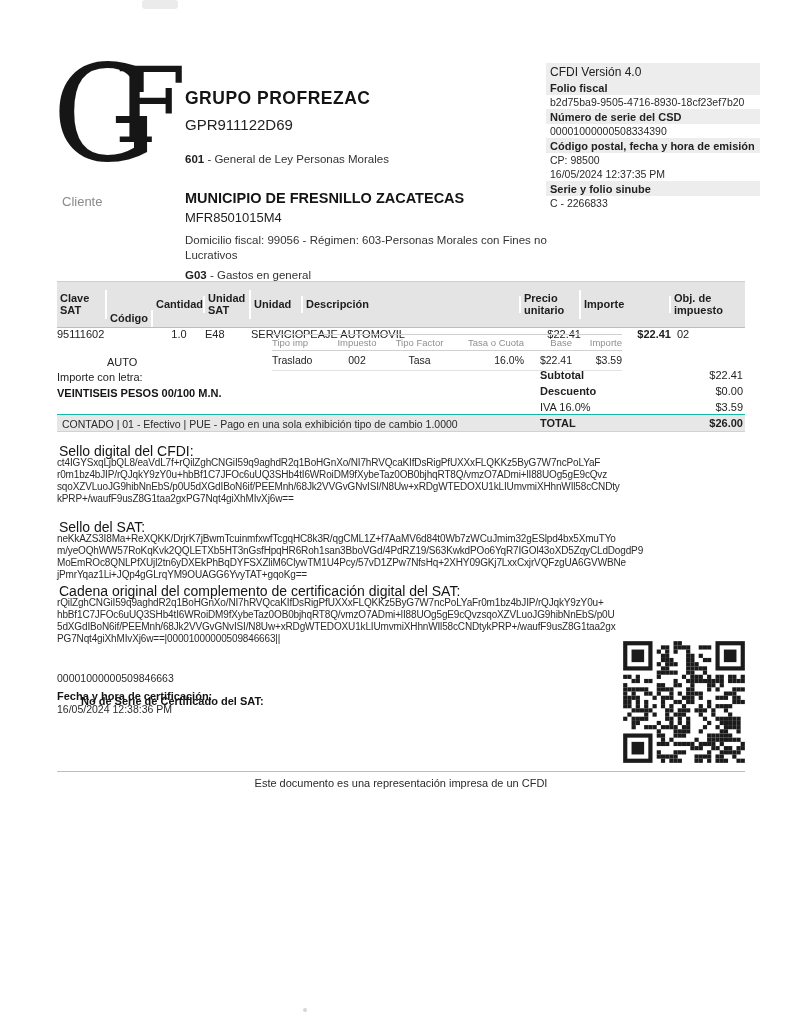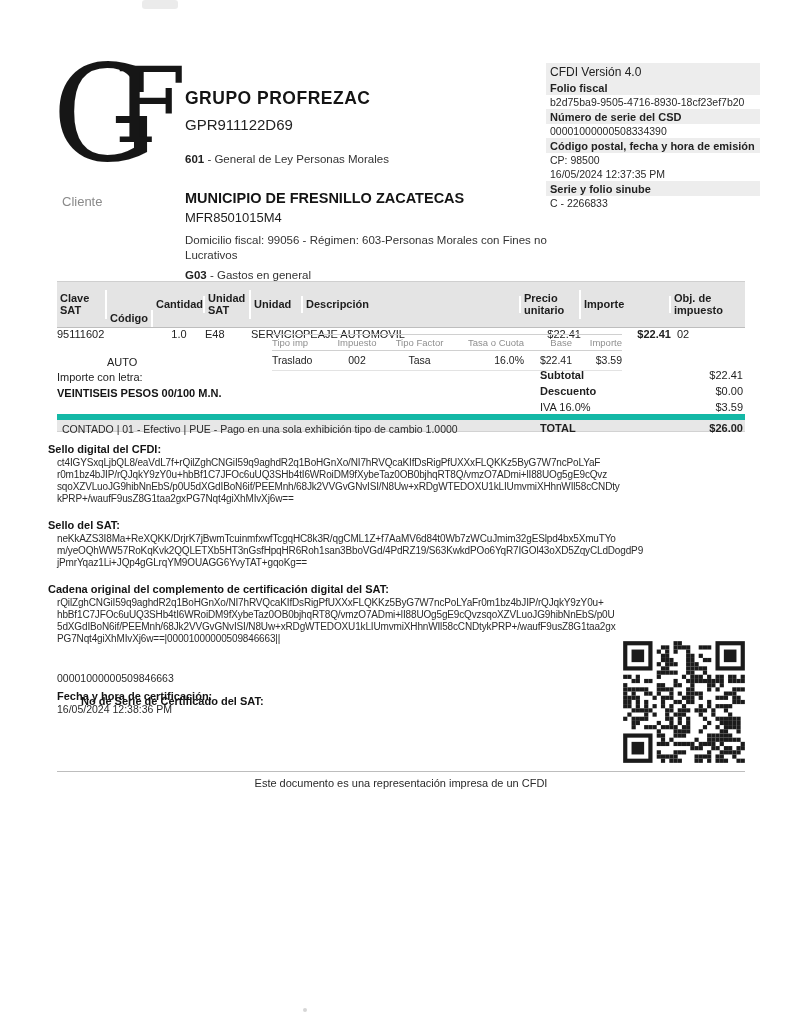--- a/index.html
+++ b/index.html
@@ -59,27 +59,27 @@
   .t1{width:55px;} .t2{width:60px; text-align:center;} .t3{width:65px; text-align:center;}
   .t4{width:72px; text-align:right;} .t5{width:48px; text-align:right;} .t6{width:50px; text-align:right;}
 
   
   .letra-label { position:absolute; left:57px; top:371px; font-size:11px; color:#222; }
   .letra-value { position:absolute; left:57px; top:387px; font-size:11px; font-weight:bold; color:#141414; }
   .totrow { position:absolute; left:57px; width:688px; height:16px; font-size:11px; }
   .totrow .tl { position:absolute; left:483px; }
   .totrow .tl.bold { font-weight:bold; }
   .totrow .tv { position:absolute; right:2px; text-align:right; }
-  .pay-bar { position:absolute; left:57px; top:414px; width:688px; height:18px; background:#e7e7e7; border-top:6px solid #14b8a6; border-bottom:1px solid #d2d2d2; font-size:10.5px; }
+  .pay-bar { position:absolute; left:57px; top:414px; width:688px; height:18px; background:#e7e7e7; border-top:1px solid #14b8a6; border-bottom:1px solid #d2d2d2; font-size:10.5px; }
   .pay-bar .pay-text { position:absolute; left:5px; top:3px; color:#2a2a2a; }
   .pay-bar .tl { position:absolute; left:483px; top:2px; font-weight:bold; font-size:11px; }
   .pay-bar .tv { position:absolute; right:2px; top:2px; font-weight:bold; font-size:11px; }
 
   
-  .seal-label { position:absolute; left:48px; font-size:11px; font-weight:bold; color:#141414; }
+  .seal-label { position:absolute; left:59px; font-size:14px; font-weight:normal; color:#141414; }
   .seal-block { position:absolute; left:57px; font-size:10px; letter-spacing:-0.15px; line-height:12px; color:#2b2b2b; white-space:nowrap; }
   .cert-label { position:absolute; left:57px; font-size:11px; font-weight:bold; color:#141414; }
   .cert-value { position:absolute; left:57px; font-size:10.5px; color:#2a2a2a; }
 
   
   .qr { position:absolute; left:620px; top:638px; width:128px; height:128px; }
 
   
   .footer-rule { position:absolute; left:57px; top:771px; width:688px; border-top:1px solid #bdbdbd; }
   .footer-text { position:absolute; left:57px; top:777px; width:688px; text-align:center; font-size:11px; color:#2a2a2a; }
@@ -195,20 +195,21 @@
     <div>ct4IGYSxqLjbQL8/eaVdL7f+rQilZghCNGiI59q9aghdR2q1BoHGnXo/NI7hRVQcaKIfDsRigPfUXXxFLQKKz5ByG7W7ncPoLYaF</div>
     <div>r0m1bz4bJIP/rQJqkY9zY0u+hbBf1C7JFOc6uUQ3SHb4tI6WRoiDM9fXybeTaz0OB0bjhqRT8Q/vmzO7ADmi+lI88UOg5gE9cQvz</div>
     <div>sqoXZVLuoJG9hibNnEbS/p0U5dXGdIBoN6if/PEEMnh/68Jk2VVGvGNvISI/N8Uw+xRDgWTEDOXU1kLIUmvmiXHhnWIl58cCNDty</div>
     <div>kPRP+/waufF9usZ8G1taa2gxPG7Nqt4giXhMIvXj6w==</div>
   </div>
 
   <div class="seal-label" style="top:519px;">Sello del SAT:</div>
   <div class="seal-block" style="top:533px;">
     <div>neKkAZS3I8Ma+ReXQKK/DrjrK7jBwmTcuinmfxwfTcgqHC8k3R/qgCML1Z+f7AaMV6d84t0Wb7zWCuJmim32gESlpd4bx5XmuTYo</div>
     <div>m/yeOQhWW57RoKqKvk2QQLETXb5HT3nGsfHpqHR6Roh1san3BboVGd/4PdRZ19/S63KwkdPOo6YqR7IGOl43oXD5ZqyCLdDogdP9</div>
+    <div>MoEmROc8QNLPfXUjl2tn6yDXEkPhBqDYFSXZliM6ClywTM1U4Pcy/57vD1ZPw7NfsHq+2XHY09GKj7LxxCxjrVQFzgUA6GVWBNe</div>
     <div>jPmrYqaz1Li+JQp4gGLrqYM9OUAGG6YvyTAT+gqoKg==</div>
   </div>
 
   <div class="seal-label" style="top:583px;">Cadena original del complemento de certificación digital del SAT:</div>
   <div class="seal-block" style="top:597px;">
     <div>rQilZghCNGiI59q9aghdR2q1BoHGnXo/NI7hRVQcaKIfDsRigPfUXXxFLQKKz5ByG7W7ncPoLYaFr0m1bz4bJIP/rQJqkY9zY0u+</div>
     <div>hbBf1C7JFOc6uUQ3SHb4tI6WRoiDM9fXybeTaz0OB0bjhqRT8Q/vmzO7ADmi+lI88UOg5gE9cQvzsqoXZVLuoJG9hibNnEbS/p0U</div>
     <div>5dXGdIBoN6if/PEEMnh/68Jk2VVGvGNvISI/N8Uw+xRDgWTEDOXU1kLIUmvmiXHhnWIl58cCNDtykPRP+/waufF9usZ8G1taa2gx</div>
     <div>PG7Nqt4giXhMIvXj6w==|00001000000509846663||</div>
   </div>

